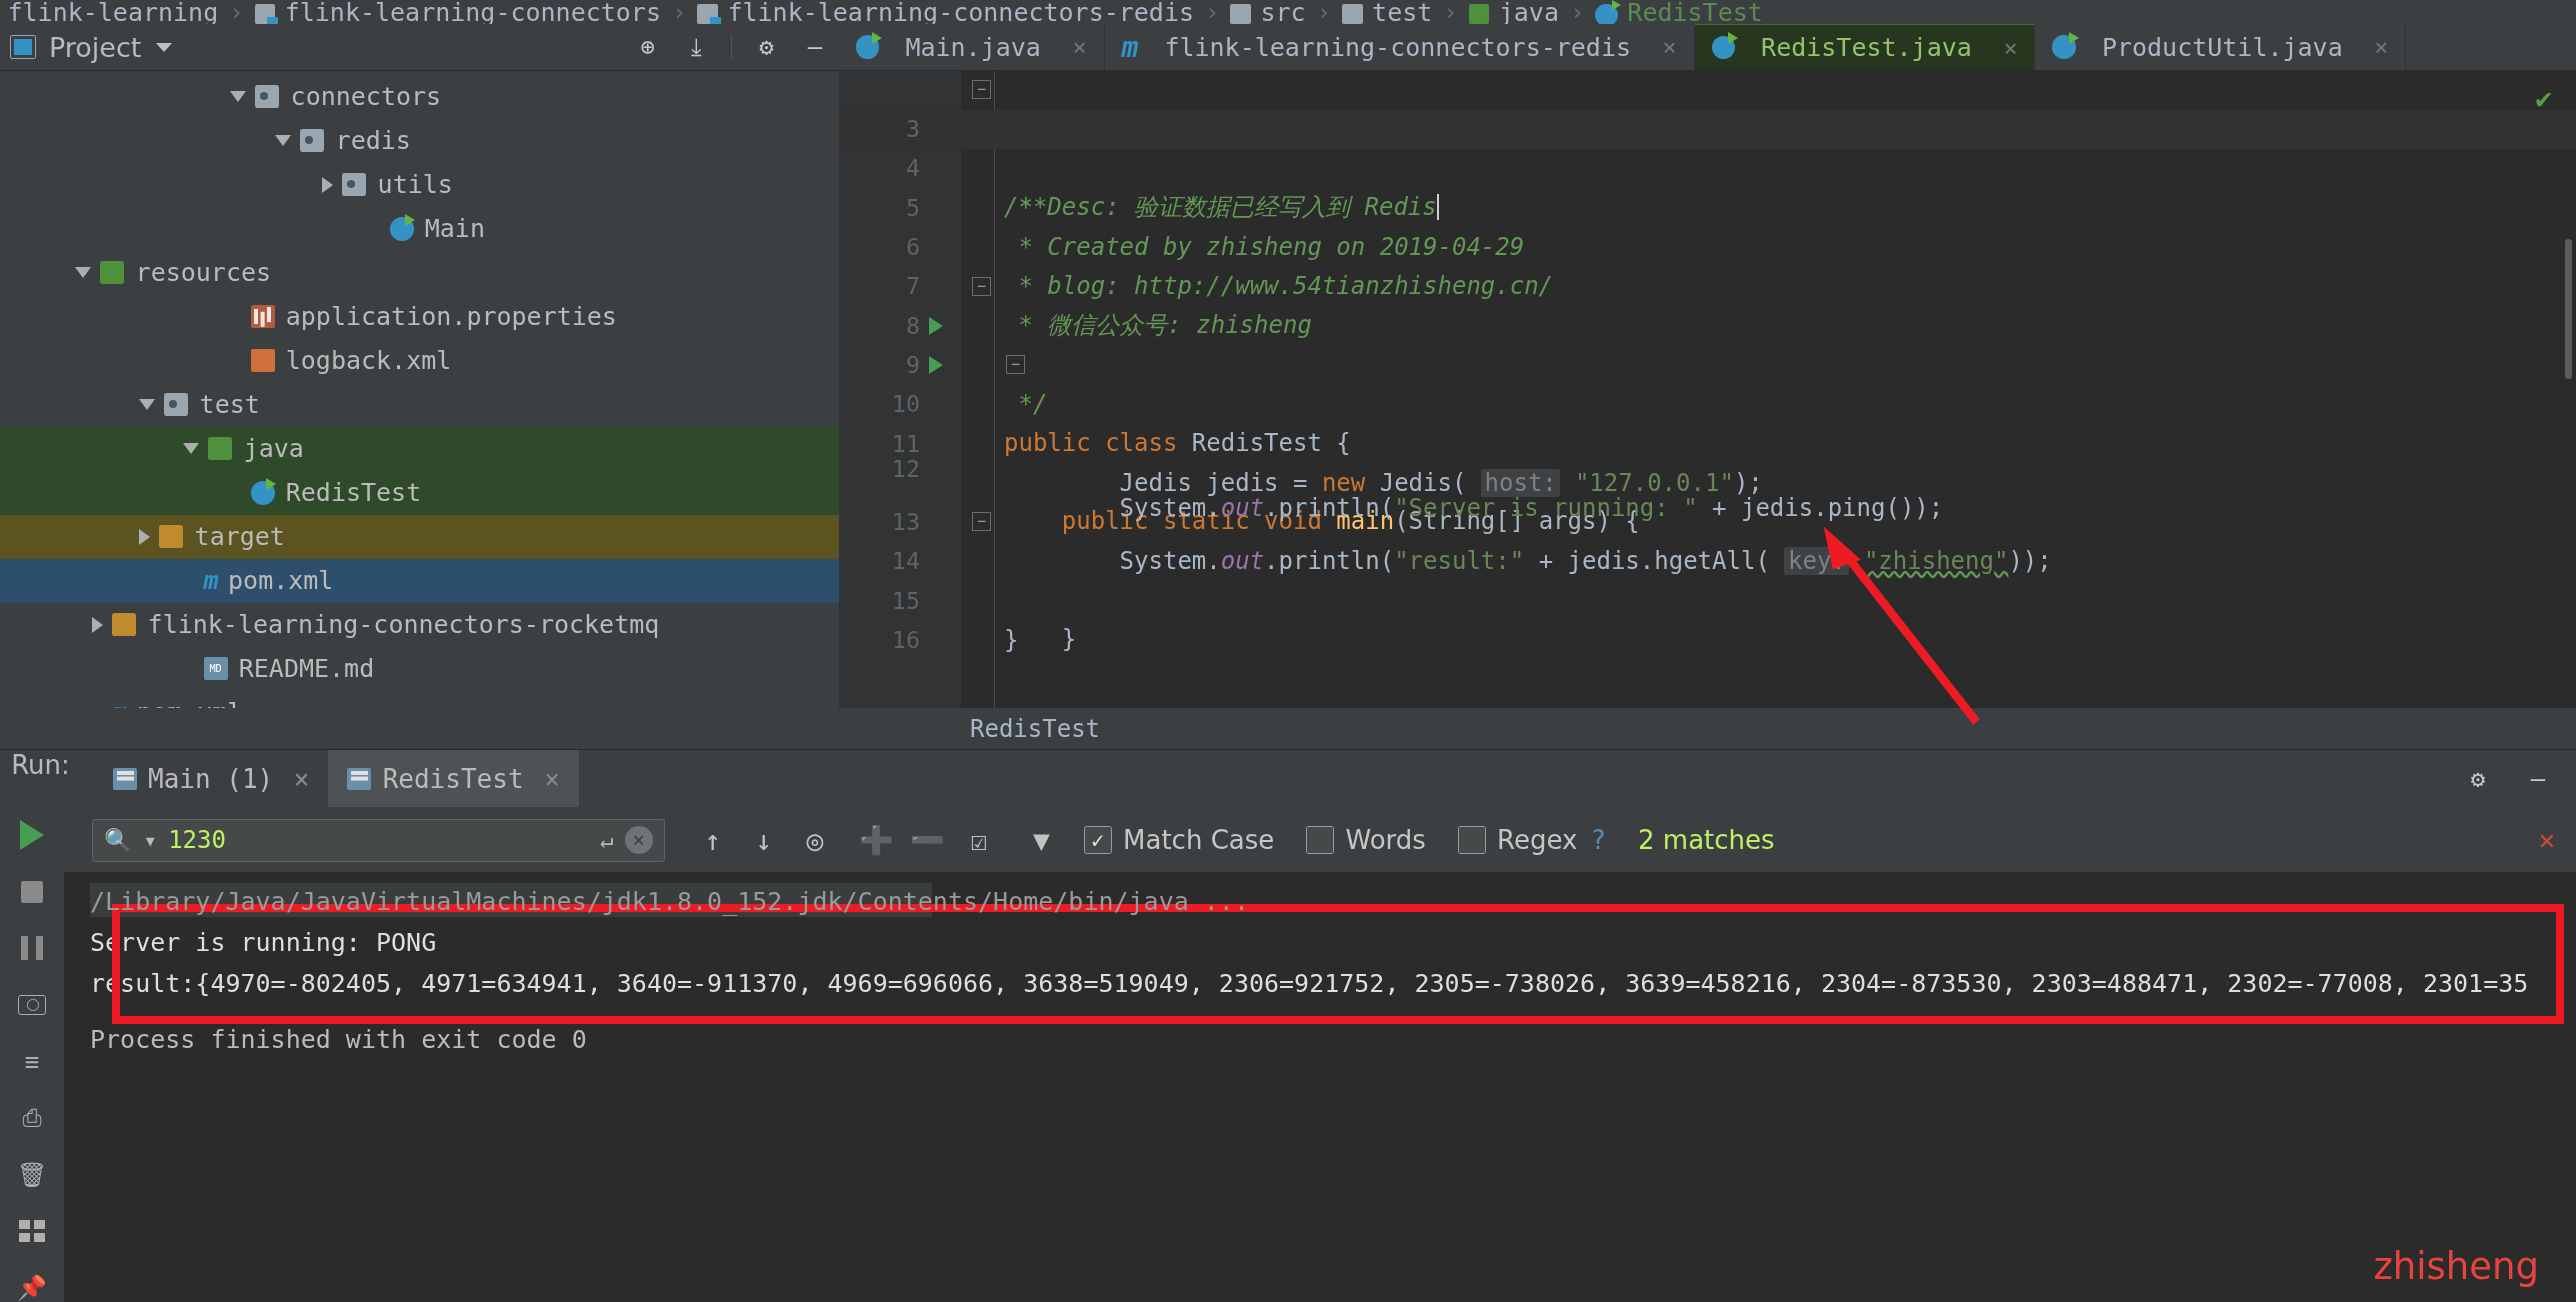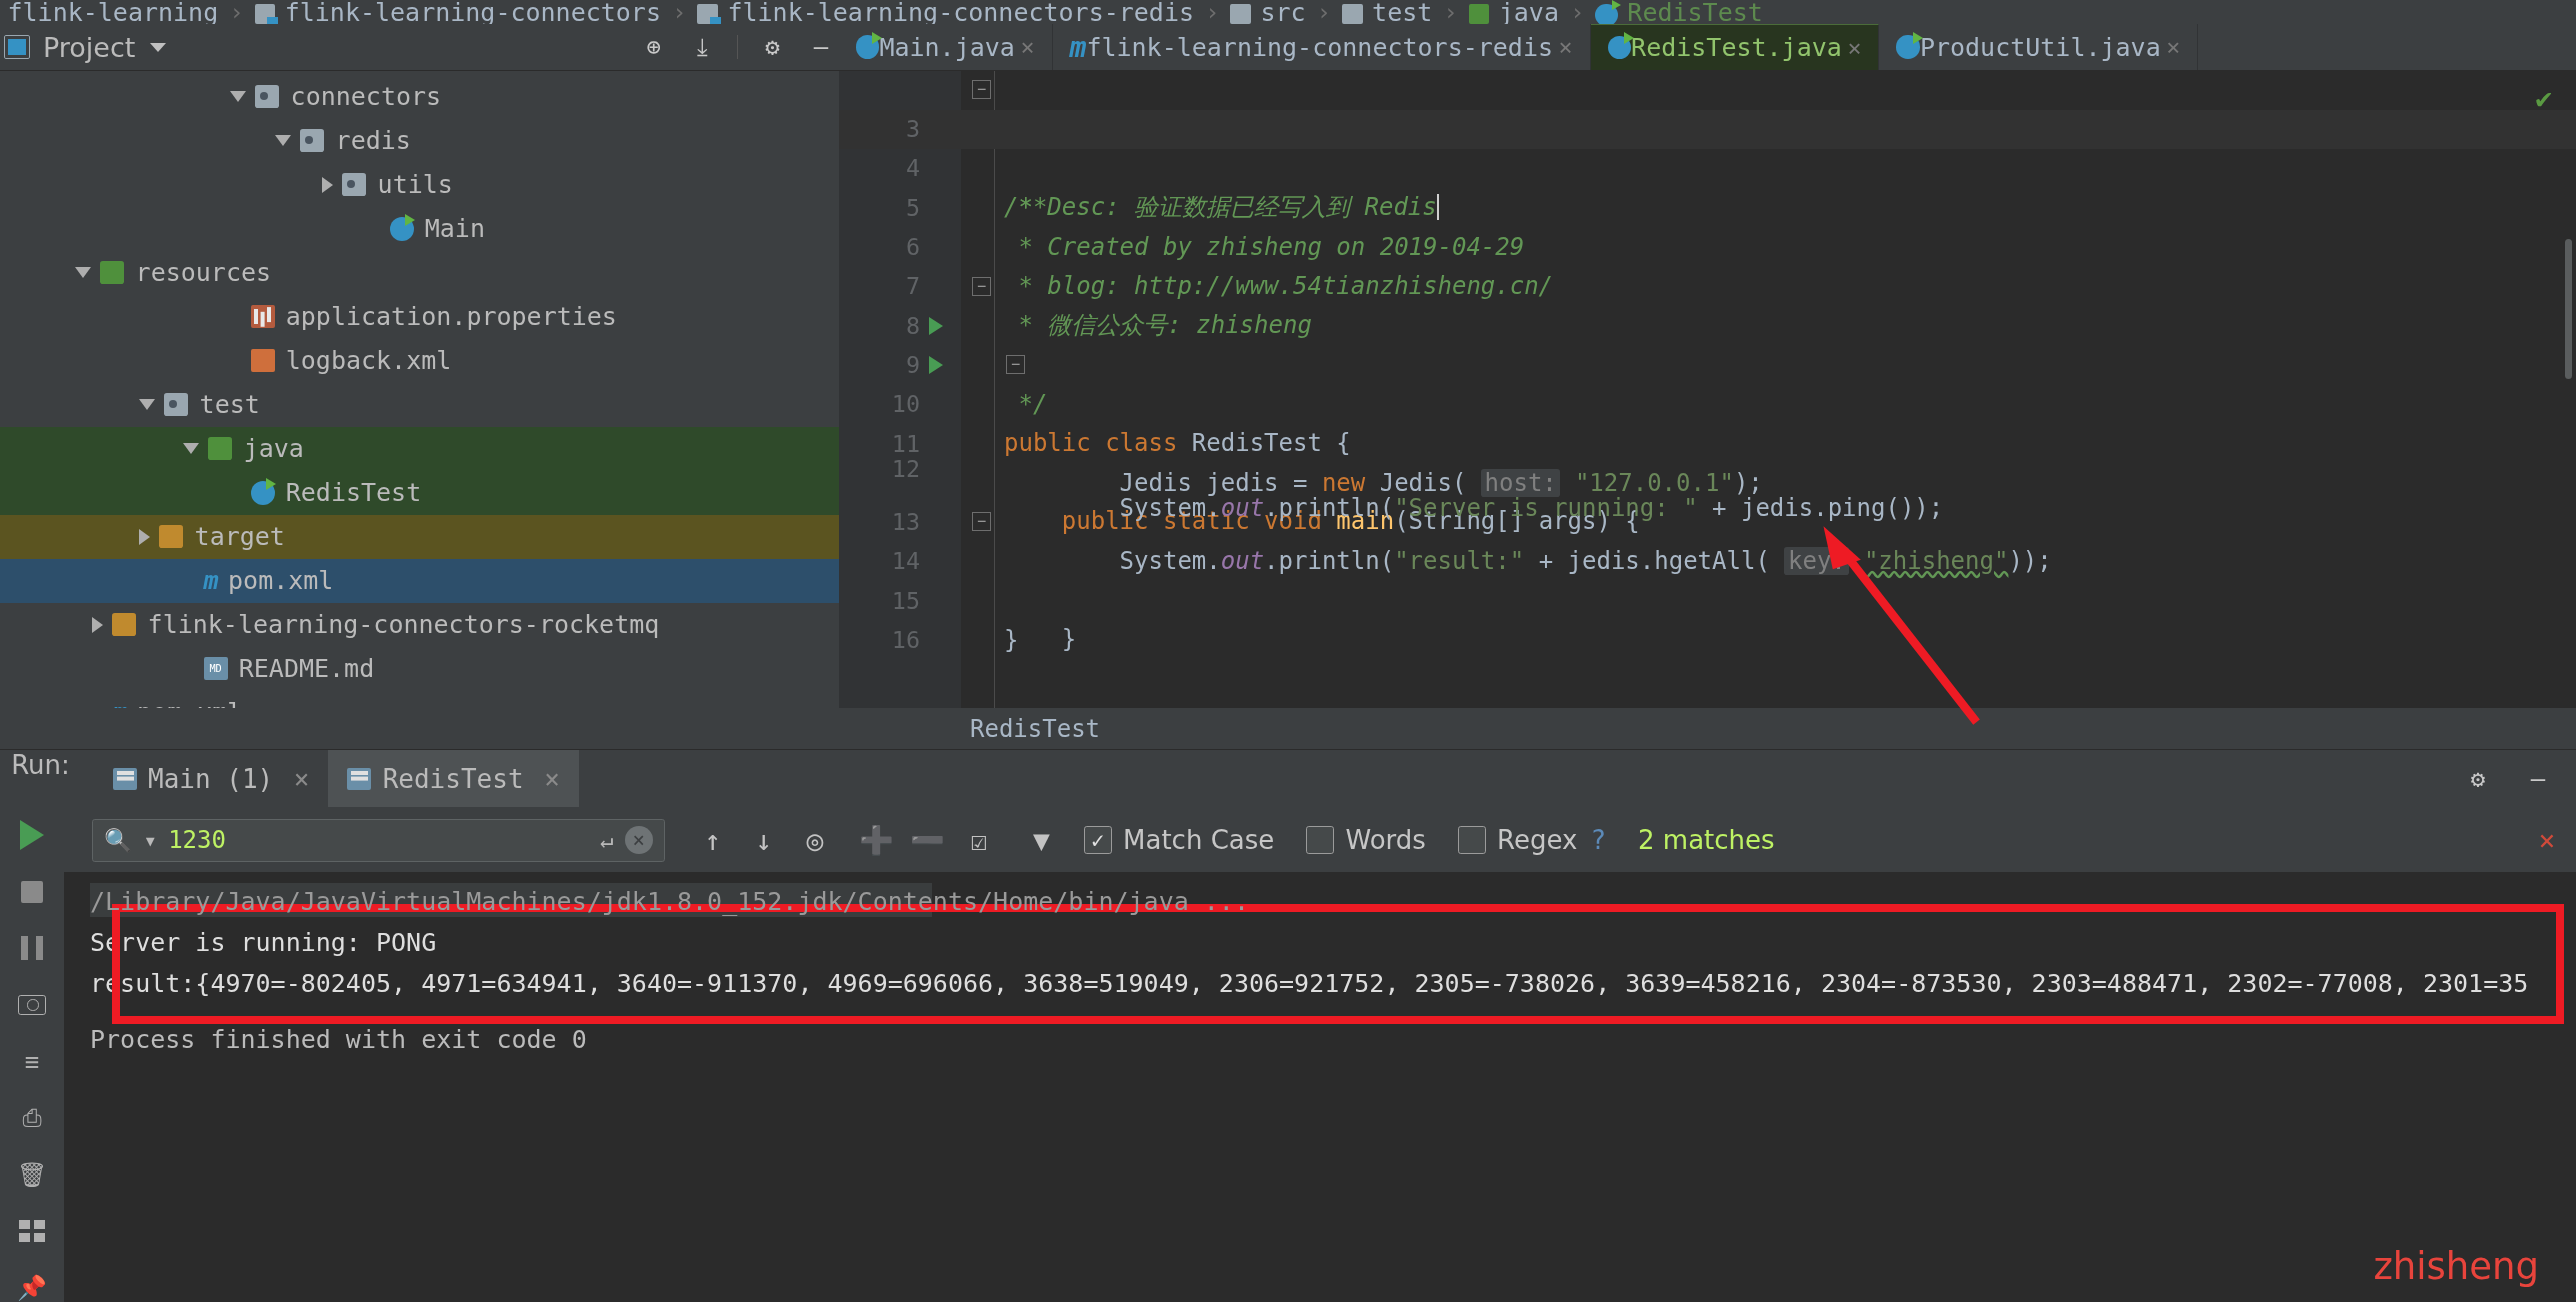--- a/index.html
+++ b/index.html
@@ -25,21 +25,21 @@
   .ico-folder-gray { background:#9aa7b0; border-radius:1.9px; position:relative; }
   .ico-folder-gray:after { content:""; position:absolute; right:-2.8px; bottom:-3.7px; width:11.2px; height:11.2px; background:#3592c4; }
   .ico-folder-green { background:#4f903c; border-radius:1.9px; }
   .ico-class { width:22.5px;height:22.5px;border-radius:50%;background:#3592c4;position:relative;display:inline-block;top:2.8px;}
   .ico-class:after{content:"";position:absolute;right:-2.8px;top:-3.7px;width:0;height:0;border-left:9.4px solid #62b543;border-top:5.6px solid transparent;border-bottom:5.6px solid transparent;}
   .bc-class-text { color:#5d8a4e; }
 
   
   .proj-header {
     position:absolute; top:24px; left:0; width:839px; height:47px;
-    background:#3c3f41; display:flex; align-items:center; padding:0 4px;
+    background:#3c3f41; display:flex; align-items:center; padding:0 10px;
     border-bottom:0.9px solid #2b2b2b;
   }
   .proj-title { color:#bbbbbb; font-size:27px; font-family:"DejaVu Sans","Liberation Sans",sans-serif; margin-left:13px; }
   .proj-win-ico { width:26px;height:24px;border:1.9px solid #9aa7b0;border-radius:1.9px;background:#3c3f41;position:relative;}
   .proj-win-ico:after{content:"";position:absolute;left:2.8px;top:2.8px;right:2.8px;bottom:2.8px;background:#3592c4;}
   .caret-down { width:0;height:0;border-left:8.4px solid transparent;border-right:8.4px solid transparent;border-top:9.4px solid #c0c0c0;margin-left:15px;}
   .proj-tools { margin-left:auto; display:flex; align-items:center; gap:20.6px; }
   .tool-ico { color:#c9c9c9; font-size:24px; display:flex; align-items:center; justify-content:center; width:28px;height:28px;}
   .vdiv { width:0.9px;height:24px;background:#555; }
 
@@ -69,21 +69,21 @@
   .ti.md { background:#6a8fa8; border-radius:1.9px; font-size:10.3px; color:#fff; text-align:center; line-height:22.5px; }
   .lbl-m { color:#3592c4; font-style:italic; font-weight:bold; margin-right:9.4px; }
   .lbl-blue { color:#a9b7c6; }
   .cls-green { color:#6a9e55; }
 
   
   .tabs {
     position:absolute; top:24px; left:839px; width:1737px; height:47px;
     background:#3c3f41; display:flex; align-items:stretch; border-bottom:0.9px solid #2b2b2b;
   }
-  .tab { display:flex; align-items:center; gap:0; padding:0 17px; white-space:nowrap; font-size:25px; border-right:0.9px solid #313335; }
+  .tab { display:flex; align-items:center; gap:26px; padding:0 17px; white-space:nowrap; font-size:25px; border-right:0.9px solid #313335; }
   .tab.active { background:#28351f; border-top:1.9px solid #4b6c39; }
   .tab .tx { color:#a9b7c6; }
   .tab.active .tx { color:#92c46d; }
   .tab .cls-tab { width:23.4px;height:23.4px;border-radius:50%;background:#3592c4;position:relative;flex:none;}
   .tab .cls-tab:after{content:"";position:absolute;right:-2.8px;top:-3.7px;width:0;height:0;border-left:10.3px solid #62b543;border-top:6.6px solid transparent;border-bottom:6.6px solid transparent;}
   .tab .m-ico { color:#3592c4; font-style:italic; font-weight:bold; font-size:28px; }
   .tab .x { color:#777; font-size:23.4px; margin-left:5.6px; }
 
   
   .editor {

